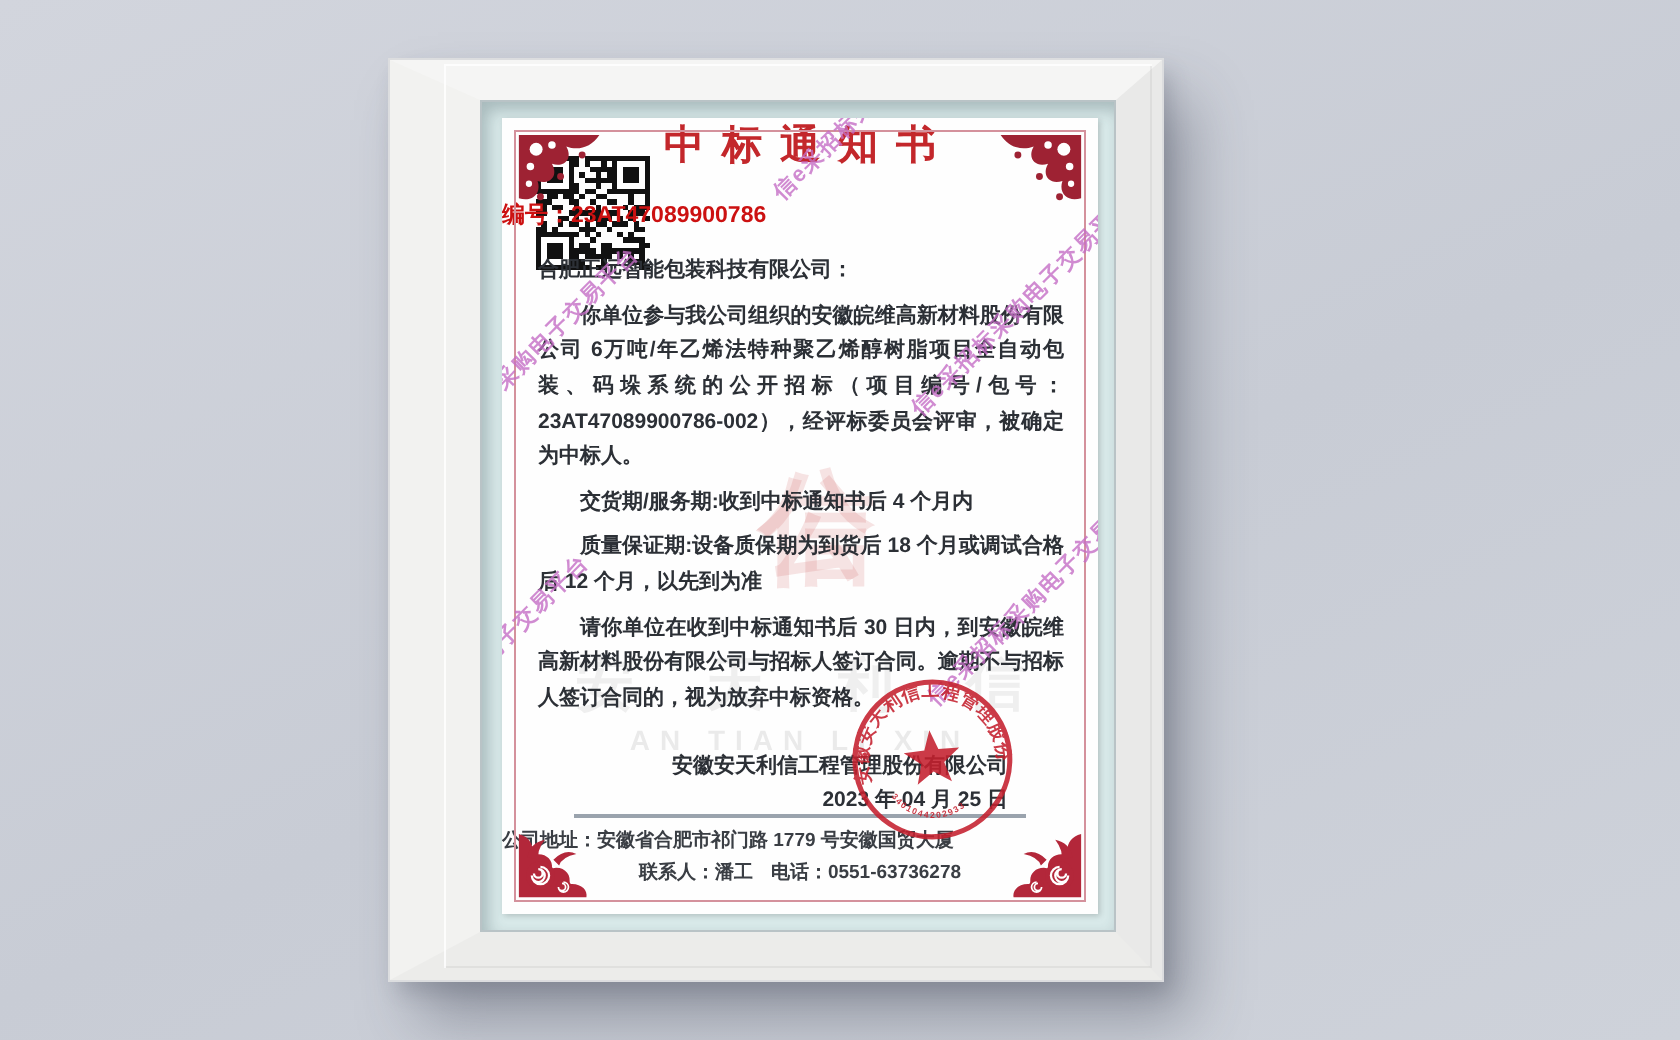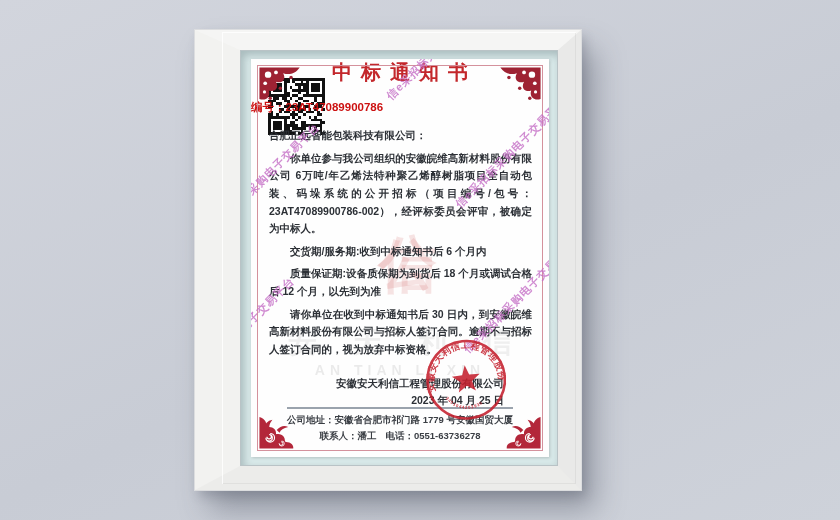--- a/index.html
+++ b/index.html
@@ -57,21 +57,21 @@
     position:relative; z-index:4; padding:12px 17px 0 18px;
     font-size:10.5px; font-weight:bold; color:#2c3036; line-height:1.68;
     text-align:justify;
   }
   .recipient { margin-bottom:5px; }
   .para { text-indent:2em; margin-top:5px; }
   .sign-block { text-align:right; margin-top:16px; padding-right:28px; line-height:1.65; }
   
   .doc-footer {
     position:absolute; left:0; right:0; bottom:14px; z-index:4;
-    text-align:center; font-size:9.5px; font-weight:bold; color:#3a3e44;
+    font-size:9.5px; font-weight:bold; color:#3a3e44;
   }
   .footer-sep { width:76%; margin:0 auto 5px; border-top:2px solid #9aa3ad; }
   .footer-row2 { margin-top:3px; display:flex; justify-content:center; gap:9px; }
   
   .wm-diag {
     position:absolute; width:170px; z-index:7; pointer-events:none;
     color:rgba(196,110,198,.8); font-size:11px; font-weight:bold; letter-spacing:1px;
     transform:rotate(-45deg); white-space:nowrap; text-align:center;
   }
   .wm1 { left:-72px; top:112px; }
@@ -311,21 +311,21 @@
           <rect x="1" y="15" width="5" height="5" fill="#fff"></rect>
           <rect x="2" y="16" width="3" height="3" fill="#111"></rect>
         </svg>
 
       <div class="doc-title">中标通知书</div>
       <div class="doc-serial">编号：23AT47089900786</div>
 
       <div class="doc-body">
         <div class="recipient">合肥正远智能包装科技有限公司：</div>
         <div class="para">你单位参与我公司组织的安徽皖维高新材料股份有限公司 6万吨/年乙烯法特种聚乙烯醇树脂项目全自动包装、码垛系统的公开招标（项目编号/包号：23AT47089900786-002），经评标委员会评审，被确定为中标人。</div>
-        <div class="para">交货期/服务期:收到中标通知书后 6 个月内</div>
+        <div class="para">交货期/服务期:收到中标通知书后 4 个月内</div>
         <div class="para">质量保证期:设备质保期为到货后 18 个月或调试合格后 12 个月，以先到为准</div>
         <div class="para">请你单位在收到中标通知书后 30 日内，到安徽皖维高新材料股份有限公司与招标人签订合同。逾期不与招标人签订合同的，视为放弃中标资格。</div>
         <div class="sign-block">
           <div>安徽安天利信工程管理股份有限公司</div>
           <div>2023 年 04 月 25 日</div>
         </div>
       </div>
 
       <svg class="seal" viewBox="0 0 100 100">
         <defs>

